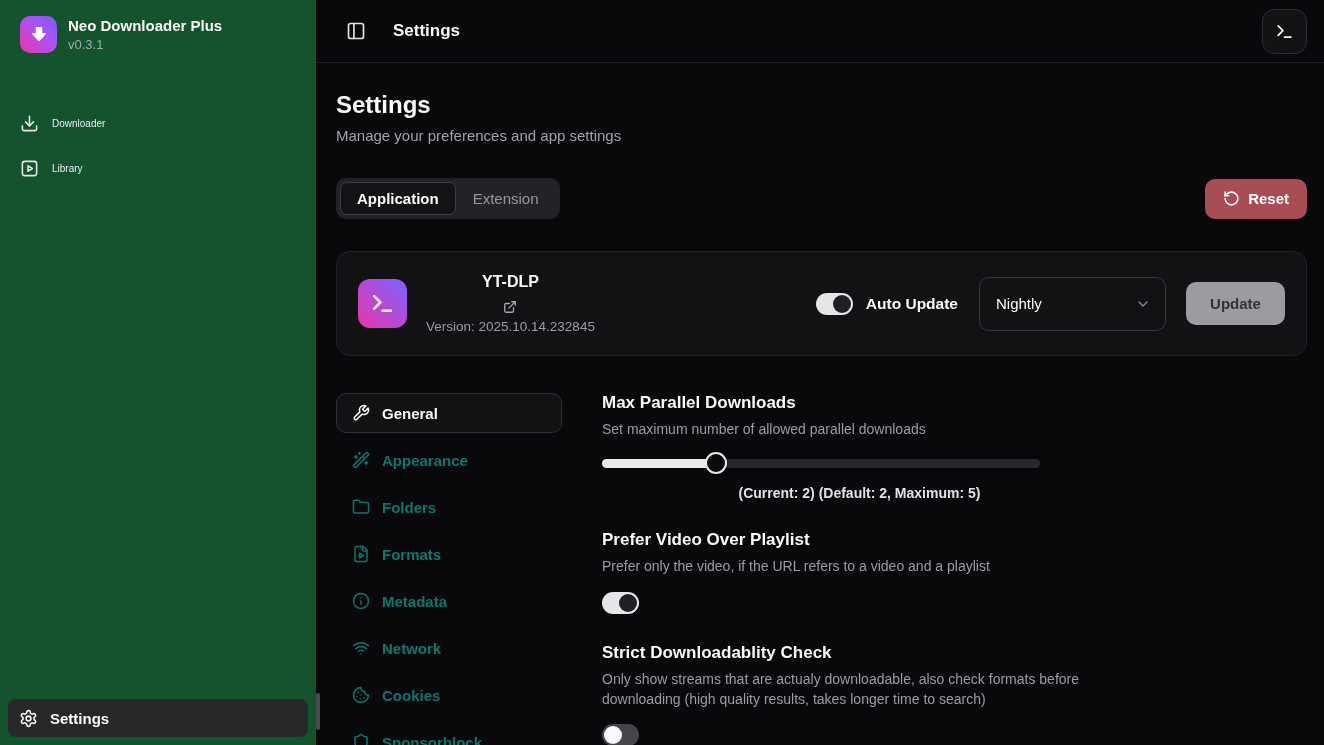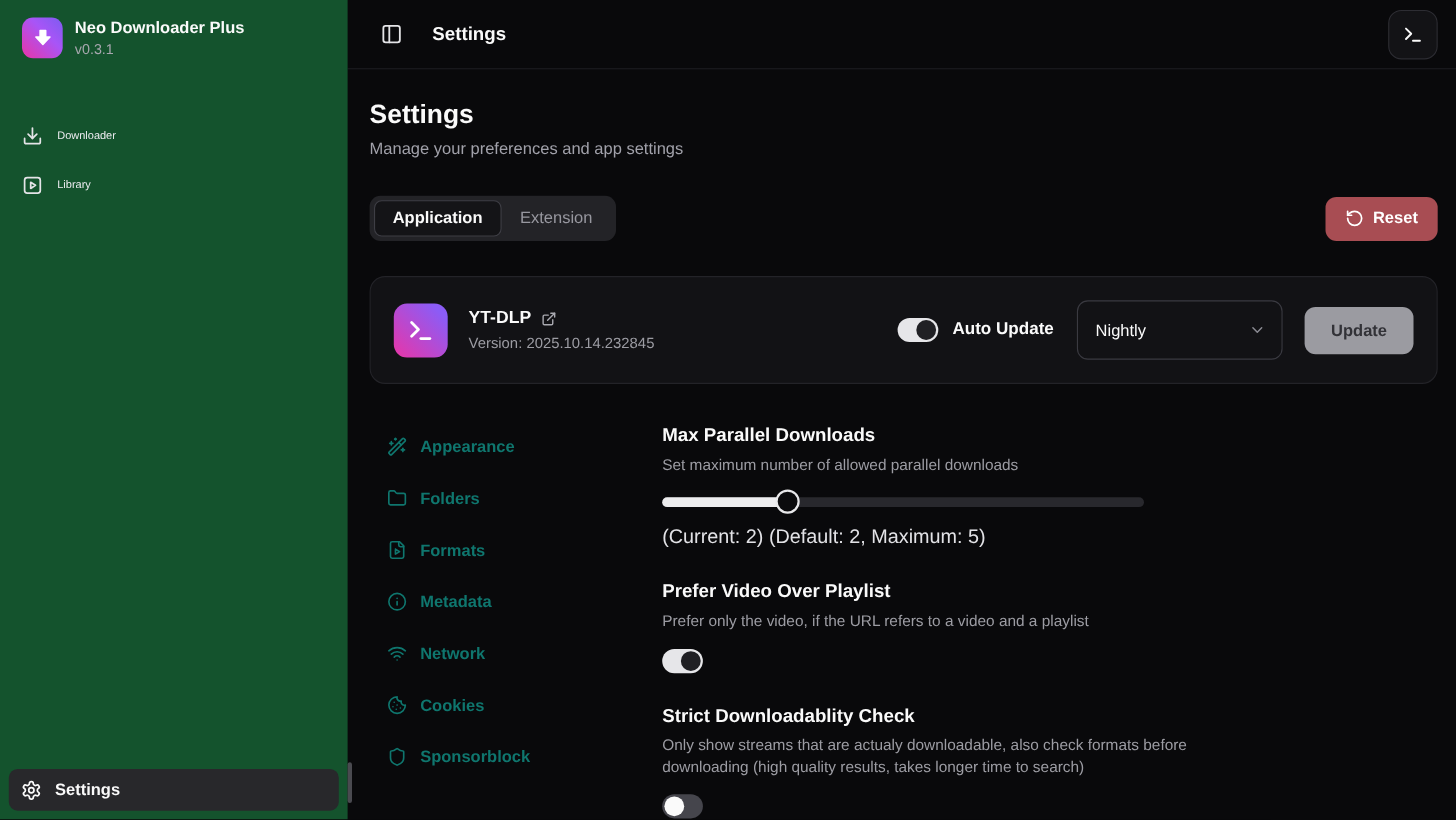--- a/index.html
+++ b/index.html
@@ -43,21 +43,21 @@
   .tab { font-size:15px; padding:7px 16px; border-radius:7px; color:#97979f; cursor:pointer; border:1px solid transparent; }
   .tab.active { background:#141417; border-color:#3e3e45; color:#fafafa; font-weight:700; }
   .reset-btn { display:flex; align-items:center; gap:8px; background:#a84d53; color:#fff; border:none; border-radius:10px;
     height:40px; padding:0 18px; font-size:15px; font-weight:700; font-family:inherit; cursor:pointer; }
 
   
   .ytdlp-card { margin-top:32px; background:#121215; border:1px solid #232328; border-radius:14px; padding:21px 21px; display:flex; align-items:center; }
   .ytdlp-logo { width:49px; height:49px; border-radius:12px; background:linear-gradient(45deg,#e935a7 0%,#8b5cf6 85%);
     display:flex; align-items:center; justify-content:center; }
   .ytdlp-info { margin-left:19px; }
-  .ytdlp-title-row { display:flex; align-items:center; gap:9px; }
+  .ytdlp-title-row { display:flex; align-items:center; gap:9px;flex-direction:column; }
   .ytdlp-title { font-size:16px; font-weight:700; }
   .ext-link { color:#a9a9b0; cursor:pointer; }
   .ytdlp-version { font-size:13.5px; color:#9c9ca3; margin-top:5px; }
   .ytdlp-actions { margin-left:auto; display:flex; align-items:center; }
 
   .toggle { position:relative; width:37px; height:22px; border-radius:999px; cursor:pointer; }
   .toggle .knob { position:absolute; top:2px; width:18px; height:18px; border-radius:50%; }
   .toggle.on { background:#e6e6e9; }
   .toggle.on .knob { right:2px; background:#202024; }
   .toggle.off { background:#45454c; }
@@ -82,21 +82,21 @@
   .section + .section { margin-top:29px; }
   .section-title { font-size:17px; font-weight:700; }
   .section-desc { font-size:14px; color:#9c9ca3; margin-top:6px; line-height:1.45; }
   .section .toggle { margin-top:15px; }
 
   .slider { position:relative; width:438px; height:22px; margin-top:13px; cursor:pointer; }
   .slider .track { position:absolute; top:7px; left:0; right:0; height:9px; border-radius:999px; background:#28282d; }
   .slider .fill { position:absolute; top:7px; left:0; width:26%; height:9px; border-radius:999px; background:#ececee; }
   .slider .thumb { position:absolute; top:0; left:calc(26% - 11px); width:22px; height:22px; border-radius:50%;
     background:#0b0b0d; border:2.5px solid #e8e8ea; }
-  .slider-meta { font-size:18px; font-weight:400; color:#e2e2e6; margin-top:11px; }
+  .slider-meta { font-size:14px; font-weight:700; color:#e2e2e6; margin-top:11px;text-align:center; }
 </style>
 </head>
 <body>
 
 <aside class="sidebar">
   <div class="app-header">
     <div class="app-logo">
       <svg width="22" height="22" viewBox="0 0 24 24" fill="#fff" stroke="#fff" stroke-width="1.5" stroke-linejoin="round">
           <polygon points="12,18 5,10.5 9.2,10.5 9.2,4 14.8,4 14.8,10.5 19,10.5"></polygon>
         </svg>
@@ -208,20 +208,26 @@
               </svg>
           </span>
         </div>
         <button class="update-btn">Update</button>
       </div>
     </section>
 
     <div class="settings-layout">
 
       <nav class="settings-nav">
+        <div class="snav-item active">
+          <svg width="18" height="18" viewBox="0 0 24 24" fill="none" stroke="currentColor" stroke-width="2" stroke-linecap="round" stroke-linejoin="round">
+              <path d="M14.7 6.3a1 1 0 0 0 0 1.4l1.6 1.6a1 1 0 0 0 1.4 0l3.77-3.77a6 6 0 0 1-7.94 7.94l-6.91 6.91a2.12 2.12 0 0 1-3-3l6.91-6.91a6 6 0 0 1 7.94-7.94l-3.76 3.76z"></path>
+            </svg>
+          <span>General</span>
+        </div>
         <div class="snav-item">
           <svg width="18" height="18" viewBox="0 0 24 24" fill="none" stroke="currentColor" stroke-width="2" stroke-linecap="round" stroke-linejoin="round">
               <path d="m21.64 3.64-1.28-1.28a1.21 1.21 0 0 0-1.72 0L2.36 18.64a1.21 1.21 0 0 0 0 1.72l1.28 1.28a1.2 1.2 0 0 0 1.72 0L21.64 5.36a1.2 1.2 0 0 0 0-1.72Z"></path>
               <path d="m14 7 3 3"></path>
               <path d="M5 6v4"></path>
               <path d="M19 14v4"></path>
               <path d="M10 2v2"></path>
               <path d="M7 8H3"></path>
               <path d="M21 16h-4"></path>
               <path d="M11 3H9"></path>

